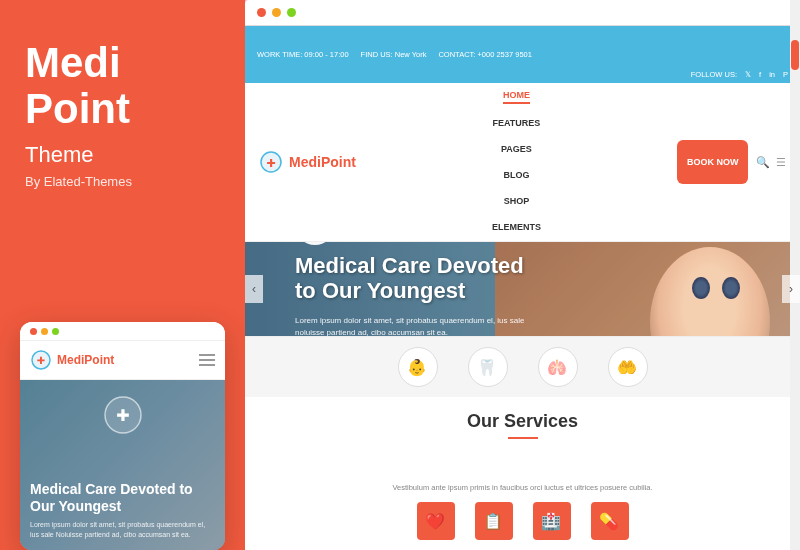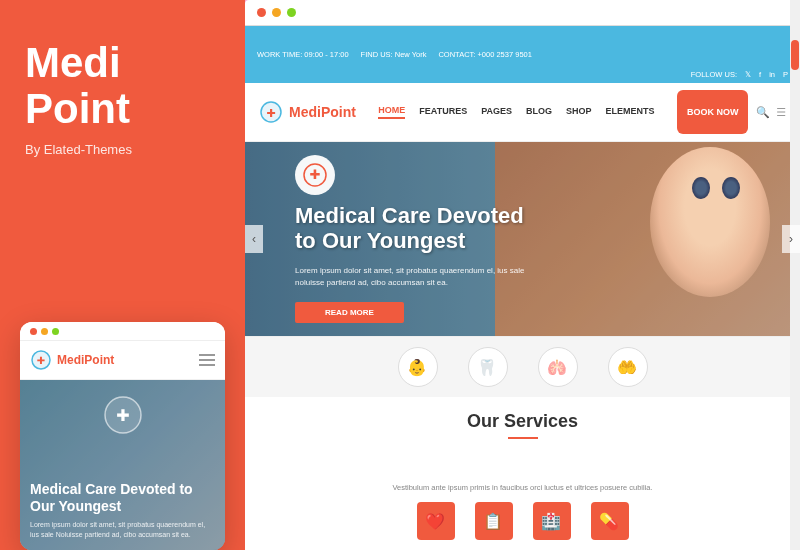--- a/index.html
+++ b/index.html
@@ -181,21 +181,21 @@
       display: flex; align-items: center; gap: 6px;
     }
     .nav-logo-icon {
       width: 24px; height: 24px;
     }
     .nav-logo-text {
       font-size: 14px; font-weight: 700; color: #333;
     }
     .nav-logo-text span { color: #f05a3e; }
     .nav-links {
-      display: flex; gap: 14px; align-items: center;
+      display: flex; gap: 14px; align-items: center; flex-direction: column;
     }
     .nav-link {
       font-size: 9px; color: #333; text-transform: uppercase; font-weight: 600; cursor: pointer;
       padding-bottom: 2px;
     }
     .nav-link.active {
       color: #f05a3e;
       border-bottom: 2px solid #f05a3e;
     }
     .nav-right {
@@ -303,20 +303,21 @@
     
     svg { display: block; }
   </style>
 </head>
 <body>
 
 <div class="left-panel">
   <div class="left-title">
     <span>Medi</span><br><span>Point</span>
   </div>
+  <div class="left-subtitle">Theme</div>
   <div class="left-by">By Elated-Themes</div>
 
   <div class="mobile-mockup">
     <div class="mobile-top-bar">
       <div class="mobile-dots">
         <div class="mobile-dot red"></div>
         <div class="mobile-dot yellow"></div>
         <div class="mobile-dot green"></div>
       </div>
     </div>

